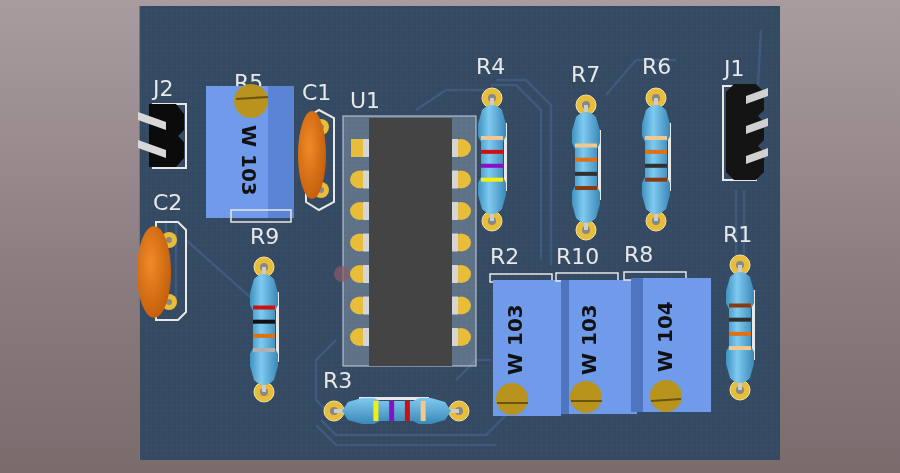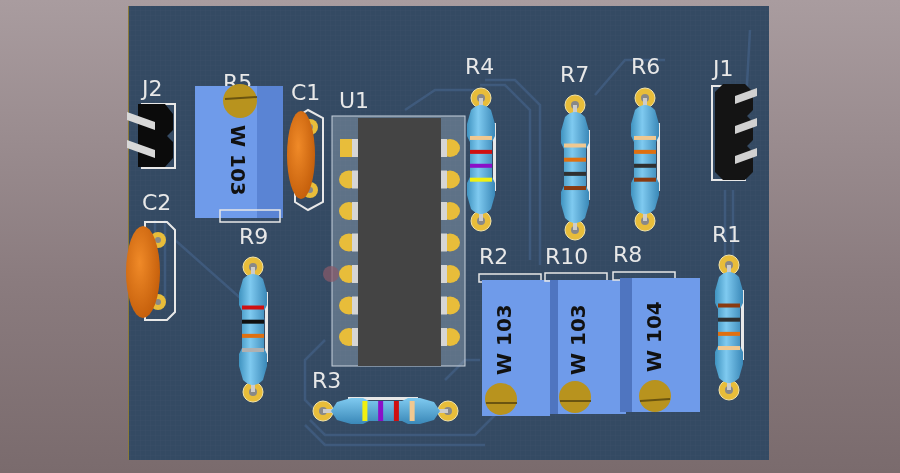--- a/index.html
+++ b/index.html
@@ -1,19 +1,19 @@
 <!DOCTYPE html>
 <html><head>
 <meta charset="utf-8">
 <style>
   html, body { margin:0; padding:0; }
   body { width:900px; height:473px; overflow:hidden; position:relative;
     background: linear-gradient(180deg, #a99c9f 0%, #8a7b7e 60%, #7a6b6d 100%);
     font-family: "DejaVu Sans", sans-serif; }
-  #viewport { position:absolute; left:5px; top:0; width:724px; height:473px; }
+  #viewport { position:absolute; left:16px; top:0; width:724px; height:473px; }
   #board { position:absolute; left:0; top:0; }
   .silk { fill:#e8e8e8; font-family:"DejaVu Sans", sans-serif; font-size:22px; }
   .pottext { fill:#111; font-family:"DejaVu Sans", sans-serif; font-weight:bold; font-size:20px; }
 </style>
 </head>
 <body>
 
 <div id="viewport">
 <svg id="board" width="900" height="473" viewBox="0 0 900 473">
   <defs>

